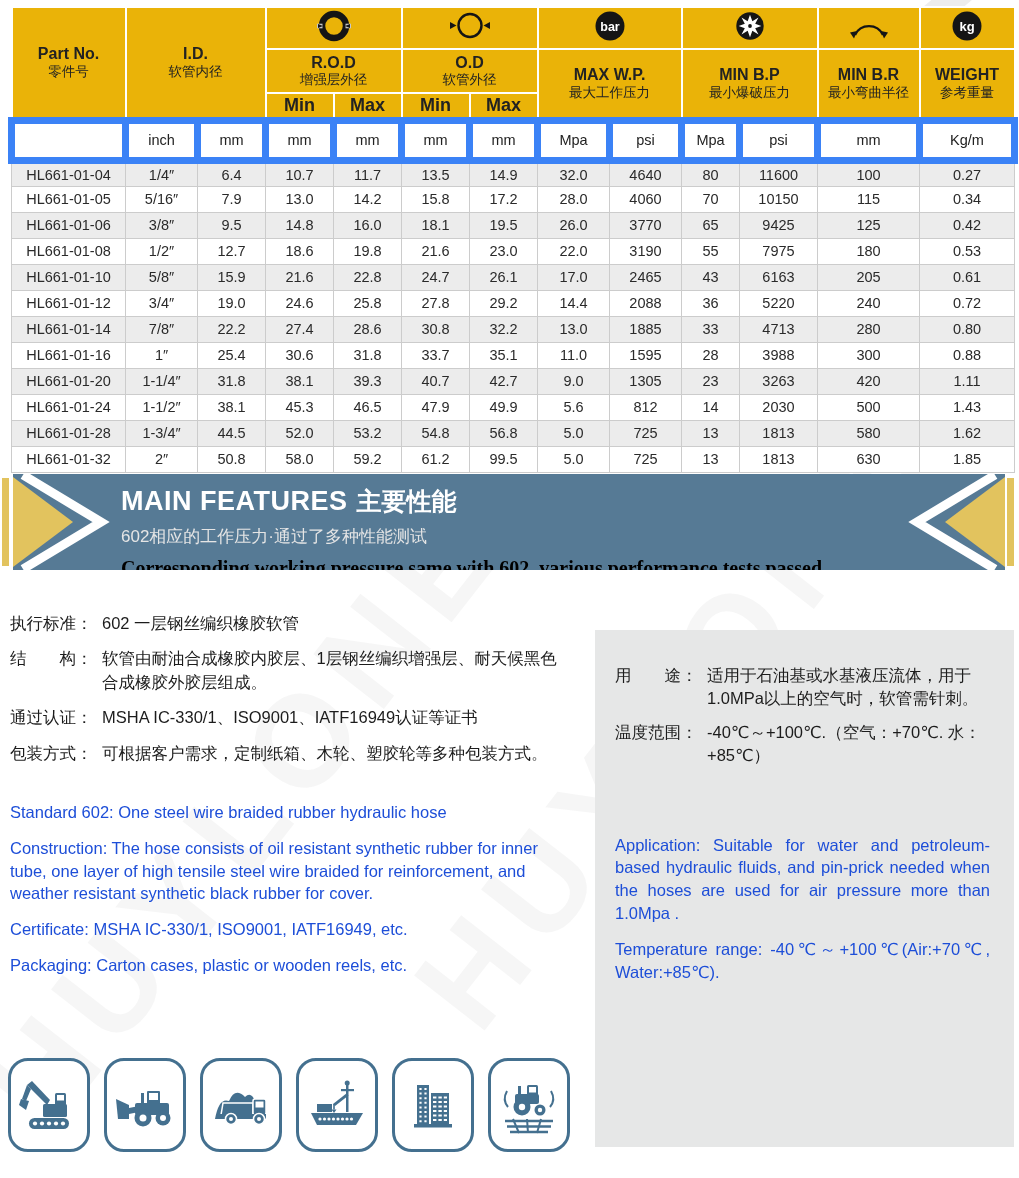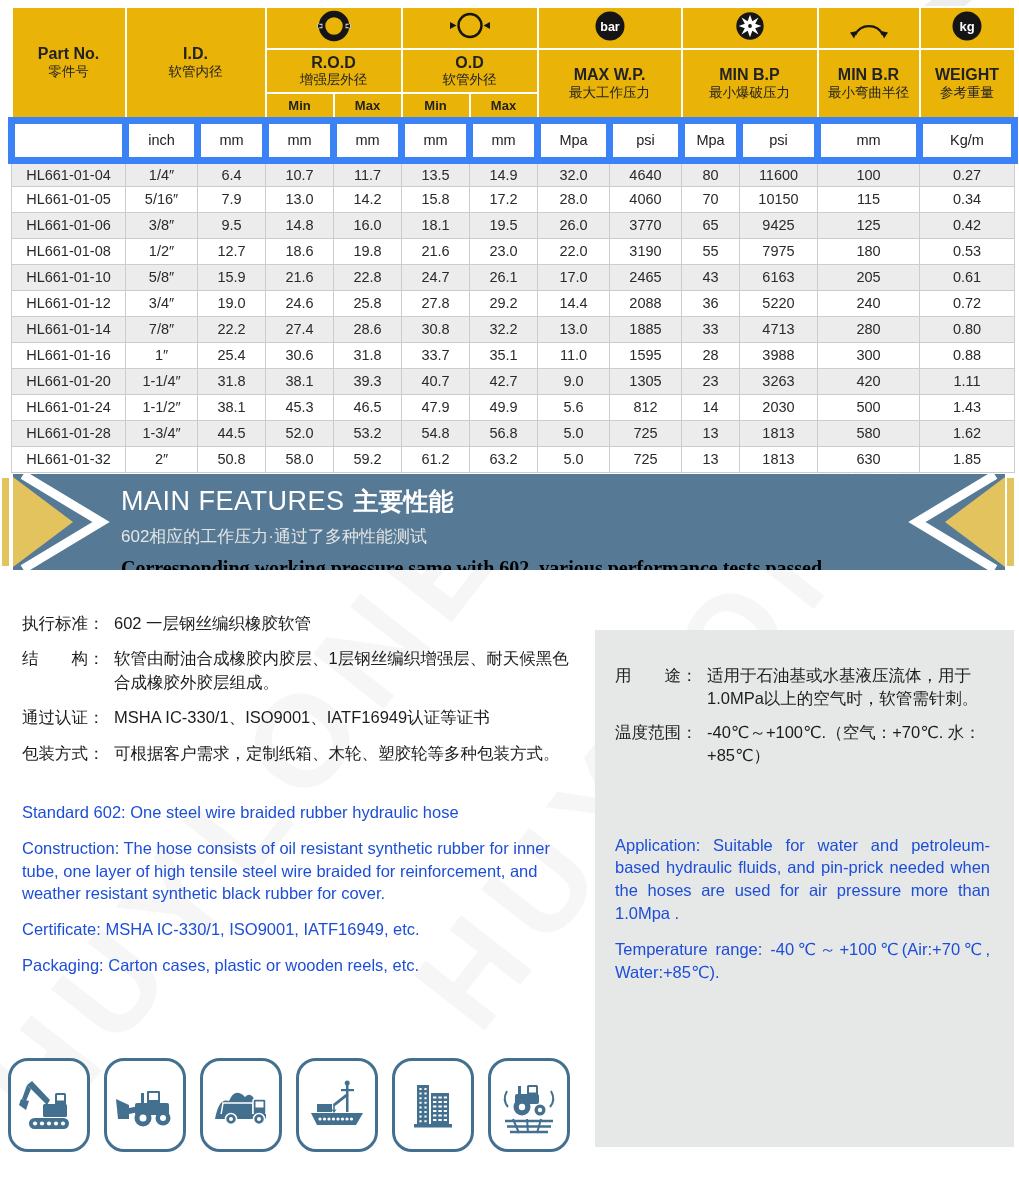--- a/index.html
+++ b/index.html
@@ -7,43 +7,43 @@
   body{position:relative;background:#fff;font-family:"Liberation Sans","DejaVu Sans",sans-serif;color:#222;overflow:hidden}
   .wm{position:absolute;z-index:0;font-weight:700;color:rgba(70,70,70,.05);letter-spacing:16px;font-size:130px;transform:rotate(-52deg);white-space:nowrap;pointer-events:none}
   .corner-stroke{position:absolute;z-index:0;width:26px;height:230px;background:#ededed;transform:rotate(50deg);pointer-events:none}
   .content{position:absolute;inset:0;z-index:1}
 
   
   .spec-table{position:absolute;left:8px;top:6px;width:1003px;border-collapse:collapse;table-layout:fixed;text-align:center}
   .spec-table th{background:#eab308;border:2px solid #fff;color:#222;vertical-align:middle;font-weight:600}
   .row-icons th{height:40px}
   .row-labels th{height:44px}
-  .row-minmax th{height:27px;font-size:13px;font-weight:700}
+  .row-minmax th{height:27px;font-size:18px;font-weight:700}
   .h-en{font-size:16px;font-weight:700;line-height:1.15}
   .h-zh{font-size:13.5px;font-weight:400;margin-top:0;line-height:1.15}
   .row-units td{height:40px;background:#fff;border:7px solid #3b82f6;font-size:14.5px}
   .spec-table tbody td{height:26px;border:1px solid #ccc;font-size:14.5px;background:#fff;color:#2a2a2a}
   .spec-table tbody tr:nth-child(odd) td{background:#ececec}
 
   
   .banner{position:absolute;left:0;top:474px;width:1019px;height:96px}
   .edge-bar{position:absolute;top:4px;bottom:4px;width:7px;background:#e2c35e}
   .edge-bar.l{left:2px}.edge-bar.r{right:5px}
   .blue-band{position:absolute;left:13px;right:14px;top:0;bottom:0;background:#567a95;overflow:hidden}
   .chev{position:absolute;top:0}
   .chev-left{left:0}
   .chev-right{right:0;transform:scaleX(-1)}
   .banner-text{position:absolute;left:108px;top:11px;right:120px}
-  .bn-title-en{font-size:27px;font-weight:400;color:#fff;letter-spacing:.5px}
+  .bn-title-en{font-size:27px;font-weight:700;color:#fff;letter-spacing:.5px}
   .bn-title-zh{font-size:25px;font-weight:700;color:#fff;margin-left:9px}
   .bn-sub-zh{font-size:17px;color:#e5e5e5;margin-top:7px}
   .bn-sub-en{font-family:"Liberation Serif","DejaVu Serif",serif;font-size:20px;font-weight:700;color:#000000;margin-top:9px}
 
   
-  .left-col{position:absolute;left:22px;top:612px;width:556px}
+  .left-col{position:absolute;left:10px;top:612px;width:556px}
   .spec-row{display:flex;font-size:16.5px;line-height:1.42;margin-bottom:12px;color:#1c1c1c}
   .spec-label{flex:0 0 92px;white-space:pre}
   .spec-text{flex:1}
   .en-block{margin-top:36px}
   .para{font-size:16.5px;line-height:1.38;margin-bottom:13px;color:#1d4ed8}
   .right-panel{position:absolute;left:595px;top:630px;width:419px;height:517px;background:#e6e7e7;padding:34px 24px 3px 20px}
   .right-panel .spec-row{margin-bottom:10px}
   .right-panel .en-block{margin-top:66px}
   .right-panel .para{text-align:justify}
 
@@ -344,21 +344,21 @@
           <td>580</td>
           <td>1.62</td>
         </tr>
         <tr>
           <td>HL661-01-32</td>
           <td>2″</td>
           <td>50.8</td>
           <td>58.0</td>
           <td>59.2</td>
           <td>61.2</td>
-          <td>63.2</td>
+          <td>99.5</td>
           <td>5.0</td>
           <td>725</td>
           <td>13</td>
           <td>1813</td>
           <td>630</td>
           <td>1.85</td>
         </tr>
       </tbody>
   </table>
 

